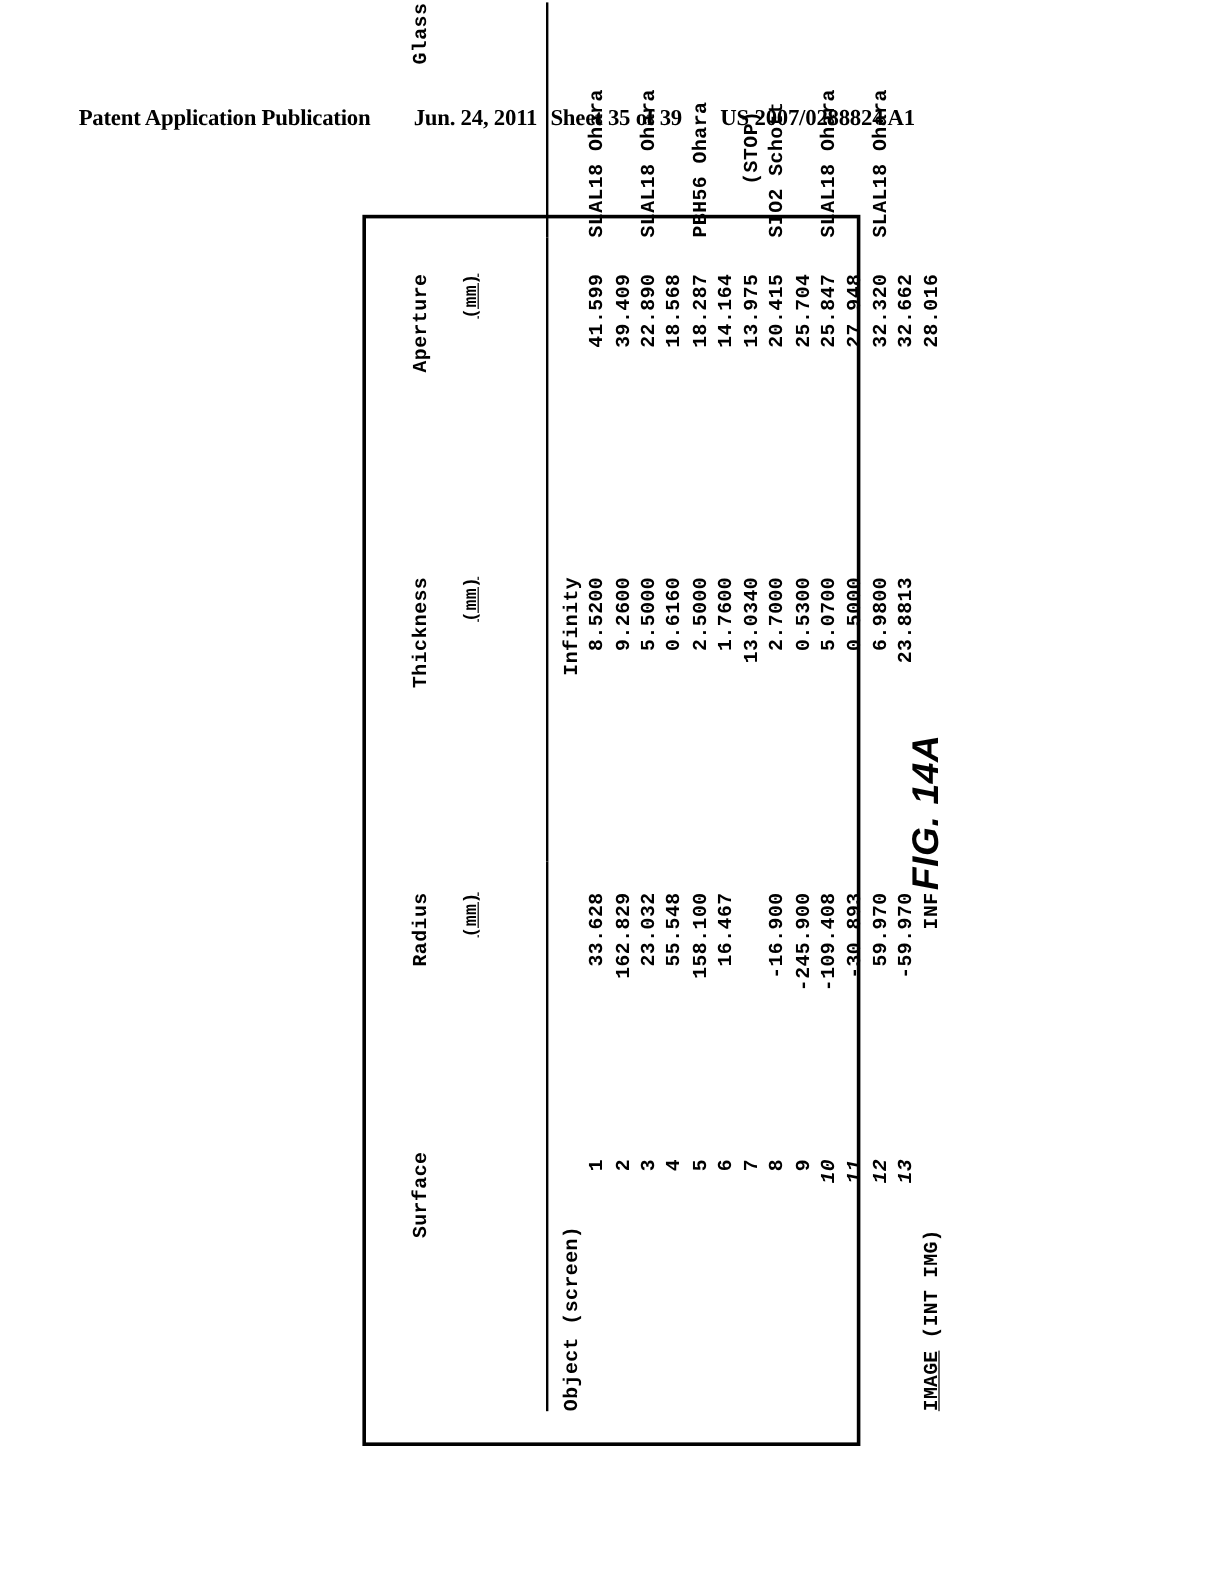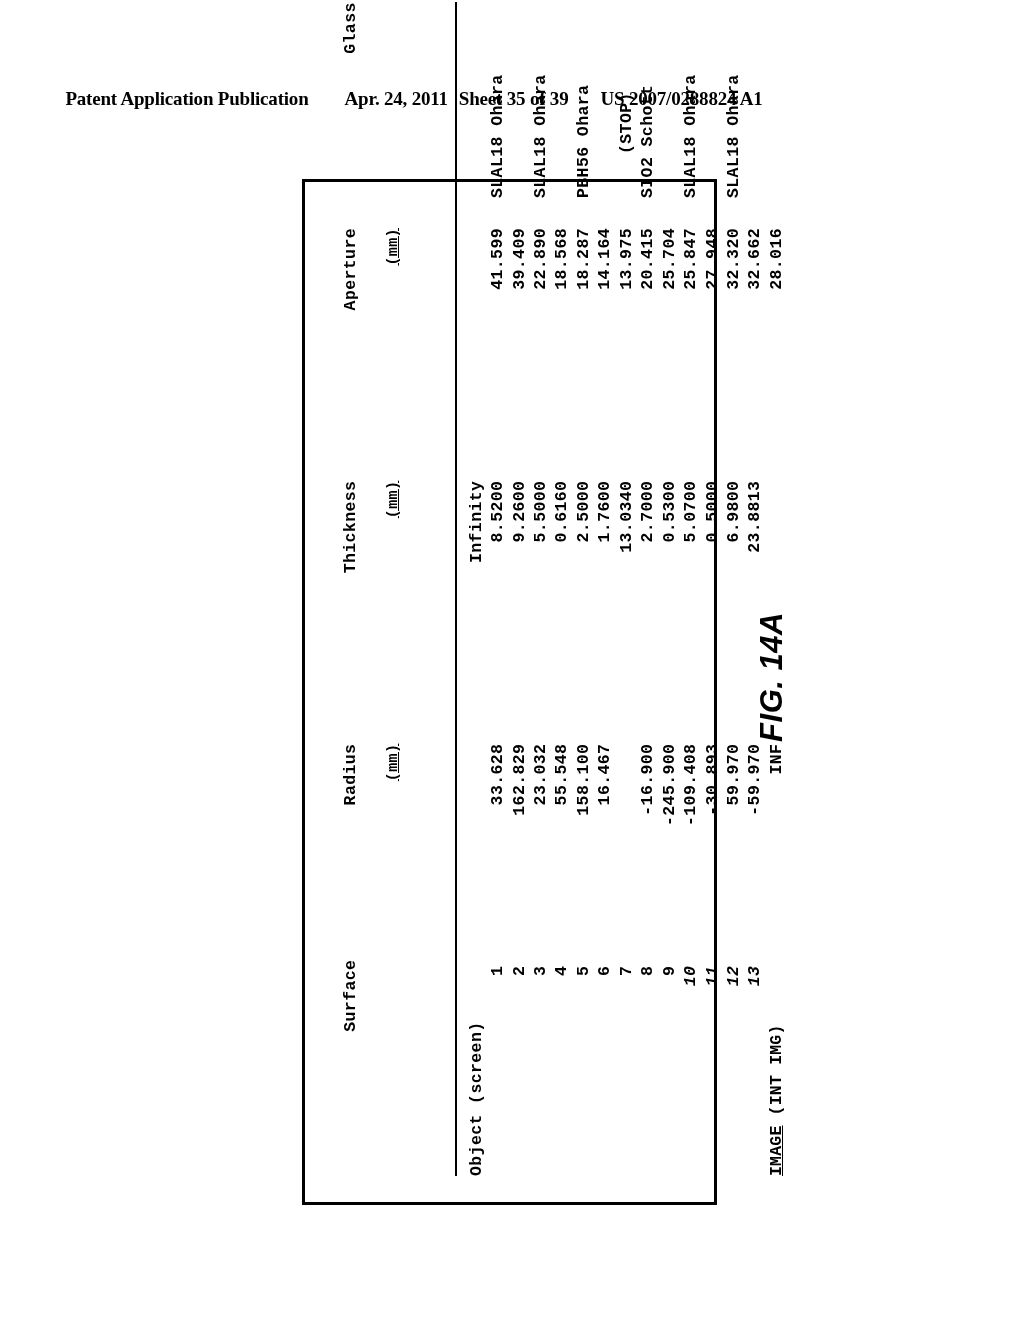--- a/index.html
+++ b/index.html
@@ -130,21 +130,21 @@
     font-size: 31px;
     letter-spacing: 0.5px;
     white-space: nowrap;
   }
 </style>
 </head>
 <body>
 
 <div class="page-header">
   <span class="seg-pub">Patent Application Publication</span>
-  <span class="seg-date">Apr. 24, 2011</span>
+  <span class="seg-date">Jun. 24, 2011</span>
   <span class="seg-sheet">Sheet 35 of 39</span>
   <span class="seg-pat">US 2007/0288824 A1</span>
 </div>
 
 <div class="figure-area">
 
   <div class="rot-wrap">
     <div class="table-box">
       <table class="optical">
         <thead>

